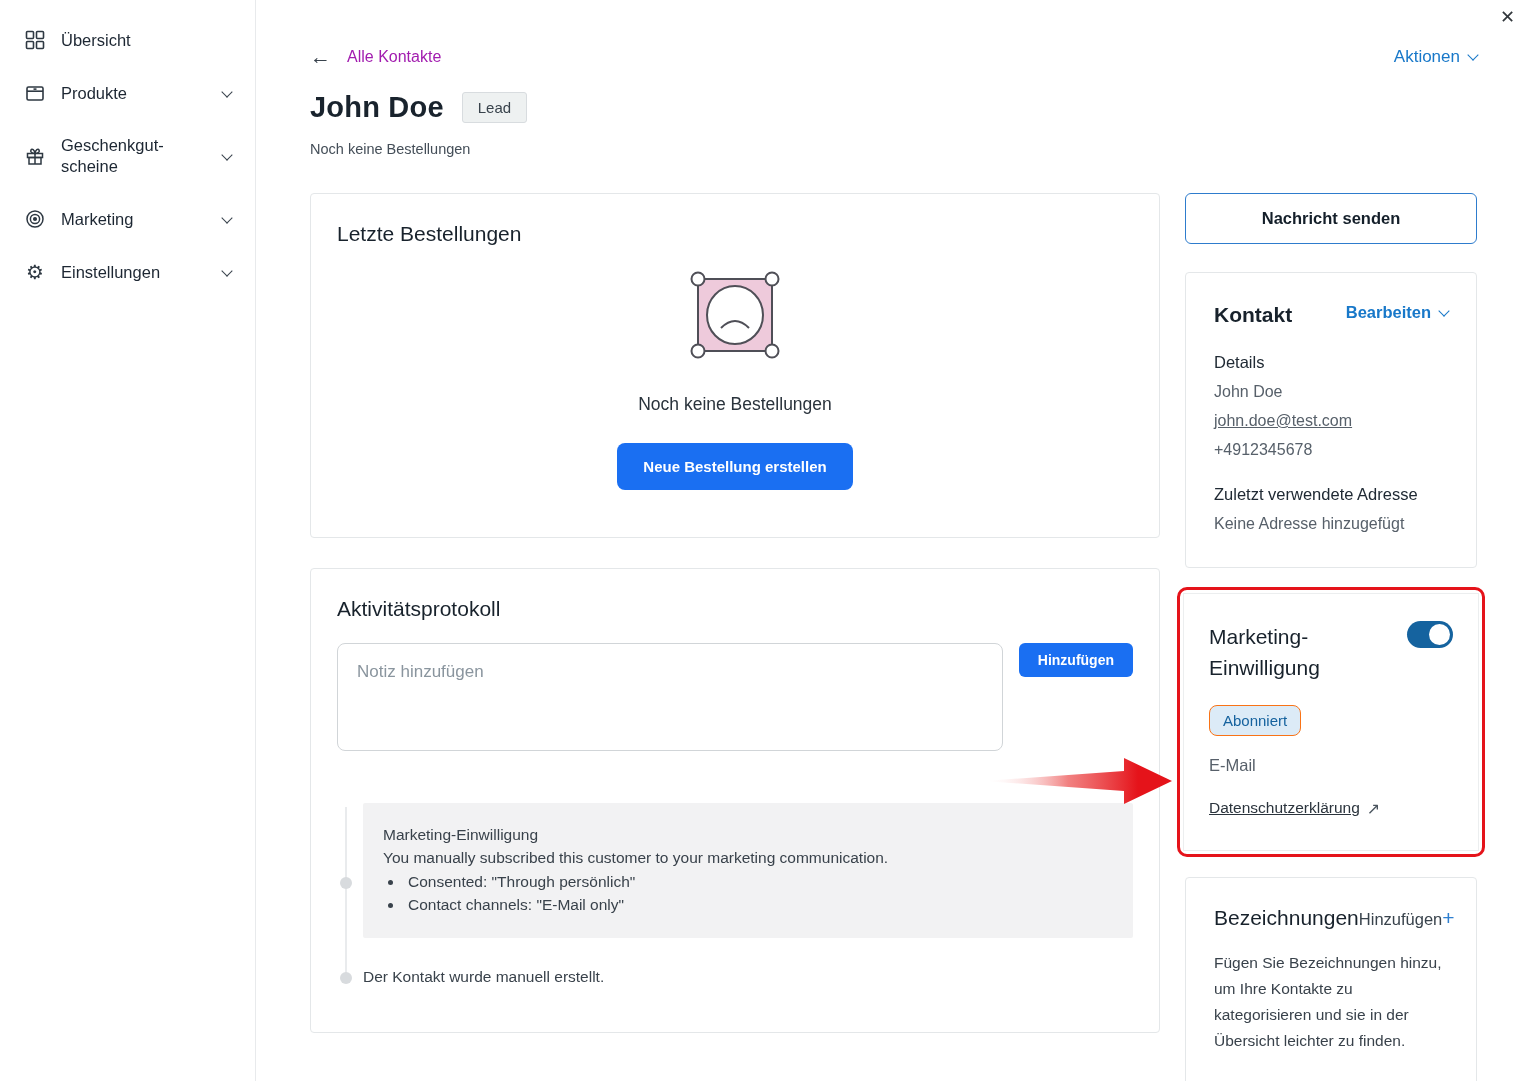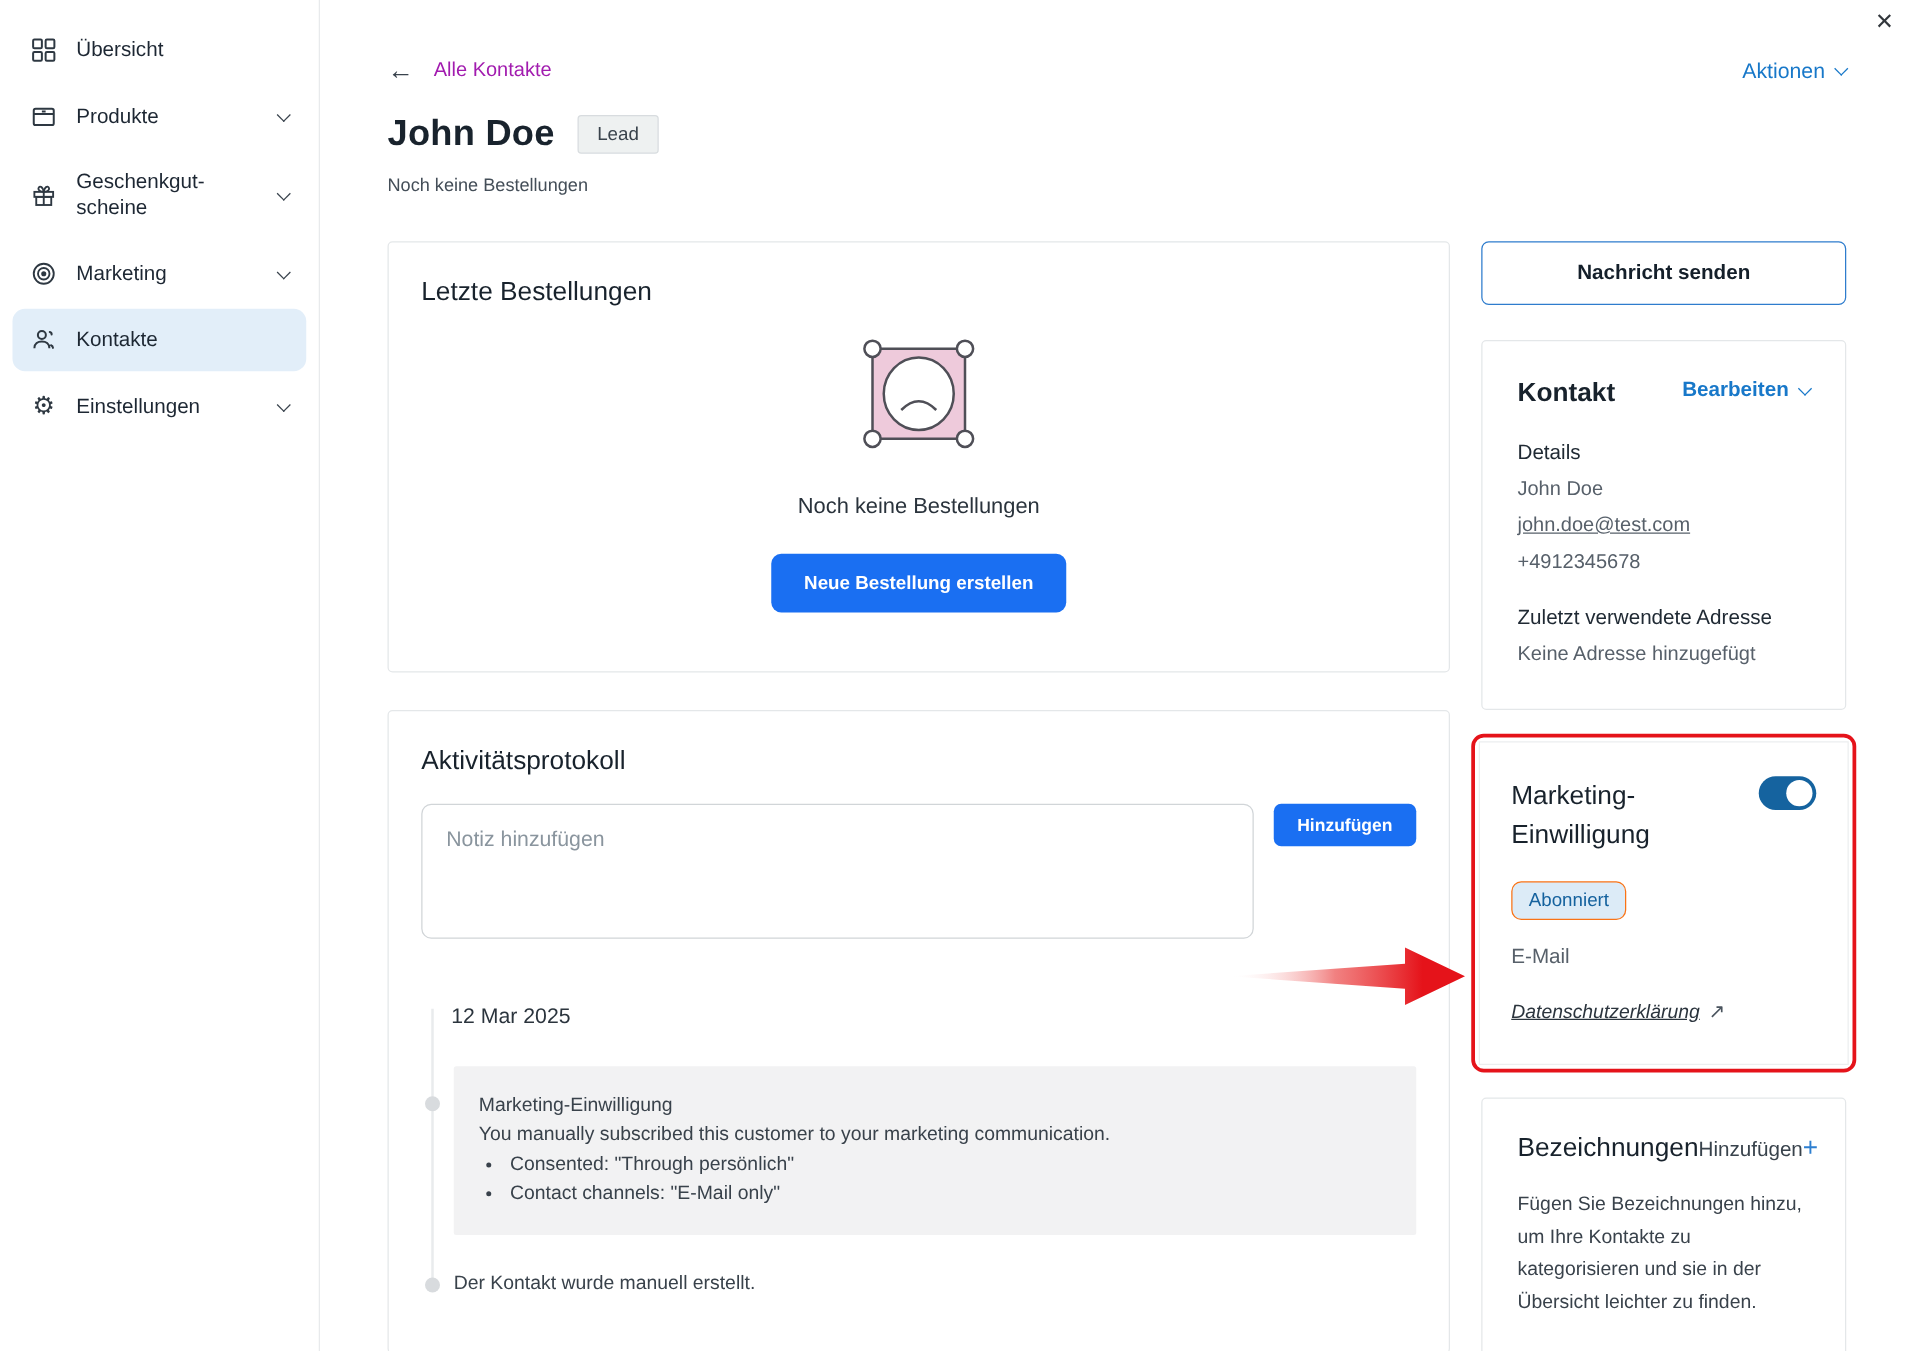--- a/index.html
+++ b/index.html
@@ -102,21 +102,21 @@
   .marketing-card { border:1px solid #eceeef; padding:27px 25px 32px; }
   .mk-head { display:flex; align-items:flex-start; }
   .mk-title { font-size:21px; color:#18222c; line-height:31px; width:170px; }
   .toggle { margin-left:auto; width:46px; height:27px; border-radius:14px; background:#15639f; position:relative; cursor:pointer; flex:0 0 46px; }
   .toggle .knob { position:absolute; top:3px; right:3px; width:21px; height:21px; border-radius:50%; background:#fff; }
   .consent-badge {
     display:inline-block; margin-top:22px; background:#dcebf7; border:1px solid #f97316;
     border-radius:8px; color:#15629e; font-size:15px; padding:6px 13px;
   }
   .channel-line { font-size:16.5px; color:#57606a; margin-top:20px; }
-  .privacy-row { margin-top:24px; display:flex; align-items:flex-end; gap:7px;font-style:italic; }
+  .privacy-row { margin-top:24px; display:flex; align-items:flex-start; gap:7px; }
   .privacy-link { font-size:15.5px; color:#2b343d; text-decoration:underline; cursor:pointer; }
   .ext-icon { font-size:16px; color:#4a545e; }
   
   .labels-card { margin-top:20px; padding:28px 28px 34px; }
   .labels-head { display:flex; align-items:baseline; }
   .labels-add { font-size:16.5px; color:#39434c; cursor:pointer; }
   .labels-plus { margin-left:auto; font-size:21px; color:#2e7fd0; cursor:pointer; line-height:1; }
   .labels-body { margin-top:20px; font-size:15.5px; color:#39424b; line-height:26px; }
   
   .red-arrow { position:absolute; left:983px; top:755px; z-index:30; pointer-events:none; }
@@ -163,31 +163,20 @@
   <div class="side-item">
     <span class="side-icon">
       <svg width="20" height="20" viewBox="0 0 20 20" fill="none" stroke="#2e3842" stroke-width="1.5">
         <circle cx="10" cy="10" r="8"></circle>
           <circle cx="10" cy="10" r="4.6"></circle>
           <circle cx="10" cy="10" r="1.3" fill="#2e3842"></circle>
       </svg>
     </span>
     <span class="lbl">Marketing</span>
     <span class="chev"></span>
-  </div>
-  <div class="side-item active">
-    <span class="side-icon">
-      <svg width="20" height="20" viewBox="0 0 20 20" fill="none" stroke="#2e3842" stroke-width="1.6">
-        <circle cx="8.5" cy="6" r="3.2"></circle>
-        <path d="M2.5 16.5 C2.5 12.8 5.3 11.2 8.5 11.2 C11.7 11.2 14.5 12.8 14.5 16.5"></path>
-        <path d="M14.8 3.6 C16 3.9 16.4 4.6 16.3 5.6" stroke-linecap="round"></path>
-        <path d="M15.8 14.2 C16.8 14.6 17.3 15.3 17.4 16.3" stroke-linecap="round"></path>
-      </svg>
-    </span>
-    <span class="lbl">Kontakte</span>
   </div>
   <div class="side-item">
     <span class="side-icon">
         <span class="gear-glyph">⚙</span>
       </span>
     <span class="lbl">Einstellungen</span>
     <span class="chev"></span>
   </div>
 </nav>
 
@@ -232,21 +221,20 @@
         </section>
 
         <section class="card activity-card">
           <div class="card-title">Aktivitätsprotokoll</div>
           <div class="note-row">
             <textarea class="note-area" placeholder="Notiz hinzufügen" style=""></textarea>
             <button class="btn-small">Hinzufügen</button>
           </div>
           <div class="timeline">
             <div class="tl-line"></div>
-            <div class="tl-date">12 Mar 2025</div>
             <div class="tl-dot" style="top:74px;"></div>
             <div class="tl-event">
               <div>Marketing-Einwilligung</div>
               <div>You manually subscribed this customer to your marketing communication.</div>
               <ul>
                 <li>Consented: "Through persönlich"</li>
                 <li>Contact channels:  "E-Mail only"</li>
               </ul>
             </div>
             <div class="tl-dot" style="bottom:2px;"></div>

